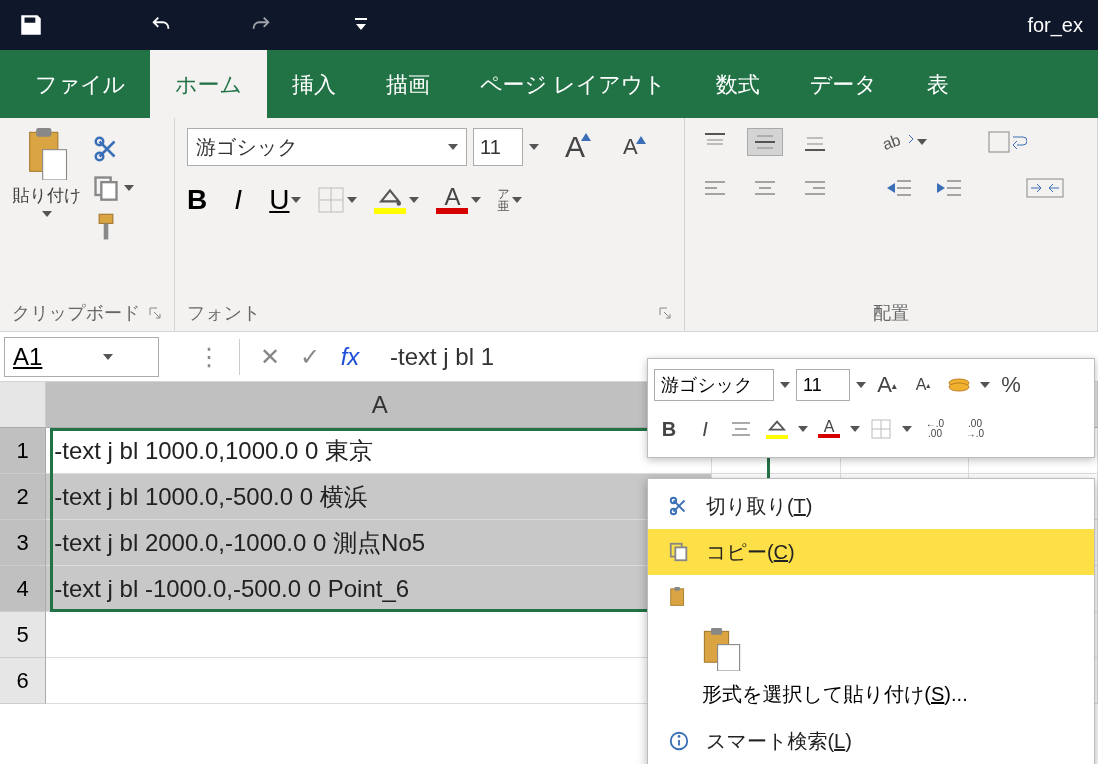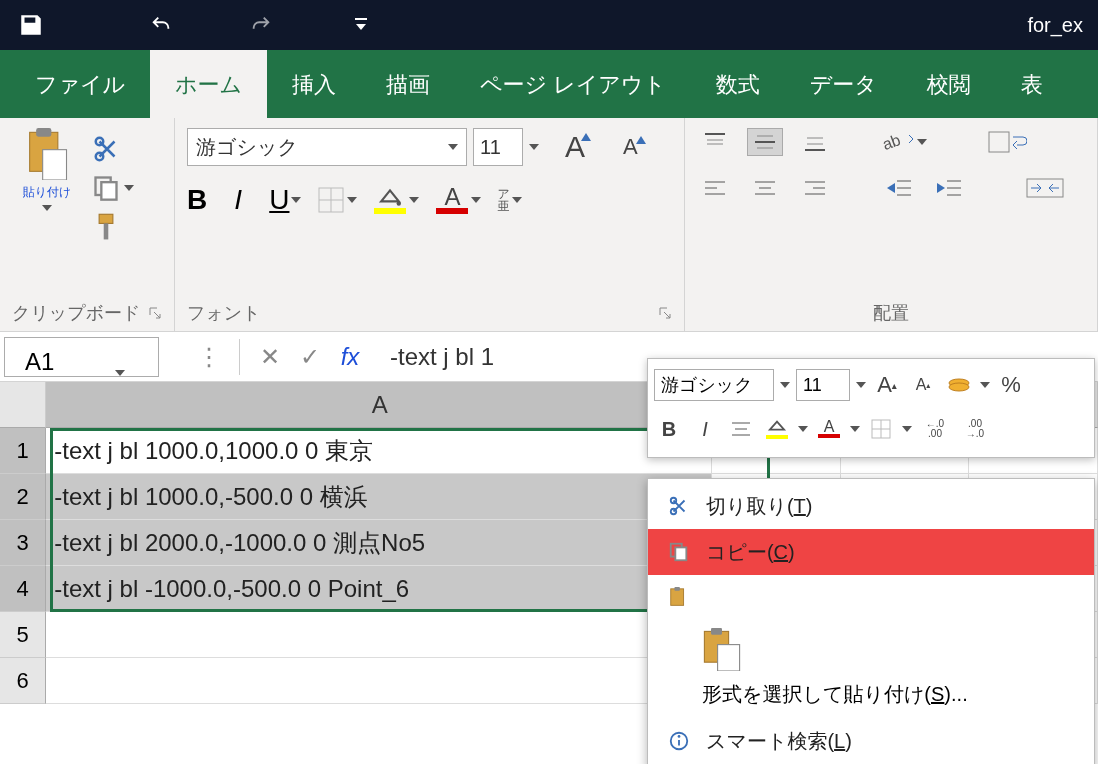--- a/index.html
+++ b/index.html
@@ -21,21 +21,21 @@
 .ribbon-group .group-label { text-align: left; color: #666; font-size: 18px; padding: 4px 0; display: flex; justify-content: center; align-items: center; }
 .group-label .dlglaunch { margin-left: auto; width: 14px; height: 14px; color: #888; }
 
 .clipboard-group { width: 175px; }
 .font-group { width: 510px; }
 .align-group { flex: 1; }
 
 
 .paste-big { display: flex; flex-direction: column; align-items: center; width: 70px; }
 .paste-icon { width: 44px; height: 52px; margin-bottom: 4px; }
-.paste-label { font-size: 12px; color: #1d4ed8; }
+.paste-label { font-size: 17px; color: #404040; }
 
 
 .font-row1 { display: flex; align-items: center; gap: 6px; margin-bottom: 18px; }
 .font-row2 { display: flex; align-items: center; gap: 16px; }
 .font-name-box { border: 1px solid #acacac; background: #fff; height: 38px; width: 280px; display: flex; align-items: center; padding: 0 8px; font-size: 20px; color: #333; justify-content: space-between; }
 .font-size-box { border: 1px solid #acacac; background: #fff; height: 38px; width: 50px; display: flex; align-items: center; padding: 0 6px; font-size: 20px; color: #333; }
 .drop-arrow { width: 0; height: 0; border-left: 5px solid transparent; border-right: 5px solid transparent; border-top: 6px solid #555; }
 
 .btn-large { font-size: 30px; color: #444; display: flex; align-items: center; }
 .btn-bold { font-weight: bold; font-size: 28px; }
@@ -47,21 +47,21 @@
 .font-color-underline { width: 32px; height: 6px; background: #d60000; }
 
 
 .align-rows { display:flex; flex-direction: column; gap: 18px; }
 .align-row { display:flex; align-items:center; gap: 14px; }
 .align-btn { width: 36px; height: 28px; display:flex; align-items:center; justify-content:center; }
 .align-btn.active { background: #d4d4d4; border: 1px solid #aaa; }
 
 
 .formula-bar { height: 50px; display:flex; align-items:center; border-bottom: 1px solid #d4d4d4; padding: 6px 4px; background:#fff; }
-.name-box { width: 155px; height: 40px; border: 1px solid #acacac; display: flex; align-items: flex-end; padding: 0 20px; margin-right: 30px; }
+.name-box { width: 155px; height: 40px; border: 1px solid #acacac; display: flex; align-items: center; padding: 0 8px; margin-right: 30px; text-decoration: underline; }
 .name-box input { border: none; outline: none; font-size: 24px; width: 90px; }
 .fb-sep { width: 1px; height: 36px; background: #ccc; margin: 0 10px; }
 .fb-btn { width: 40px; height: 36px; display:flex; align-items:center; justify-content:center; color:#888; font-size:24px; }
 .formula-text { font-size: 24px; color: #333; margin-left: 20px; }
 
 
 .mini-toolbar { position: absolute; left: 647px; top: 358px; width: 448px; height: 100px; background: #fff; border: 1px solid #bcbcbc; box-shadow: 0 2px 8px rgba(0,0,0,0.25); padding: 4px 6px; z-index: 50; }
 .mini-row { display:flex; align-items:center; gap: 6px; height: 44px; }
 .mini-font-box { border: 1px solid #acacac; background: #fff; height: 32px; width: 120px; display:flex; align-items:center; padding: 0 6px; font-size: 18px; }
 .mini-size-box { border: 1px solid #acacac; background: #fff; height: 32px; width: 54px; display:flex; align-items:center; padding: 0 6px; font-size: 18px; }
@@ -88,21 +88,21 @@
 
 
 .selection-rect { position: absolute; left: 50px; top: 46px; width: 720px; height: 184px; border: 3px solid #217346; pointer-events: none; z-index: 5; }
 .selection-rect::after { content:""; position:absolute; right:-6px; bottom:-6px; width:10px; height:10px; background:#217346; }
 .selected-cell-bg { background: #c8c8c8; }
 .active-cell-bg { background: #fff !important; }
 
 
 .context-menu { position: absolute; left: 647px; top: 478px; width: 448px; background: #fff; border: 1px solid #bcbcbc; box-shadow: 0 3px 10px rgba(0,0,0,0.3); z-index: 60; padding: 4px 0; }
 .ctx-item { height: 46px; display:flex; align-items:center; padding: 0 14px; font-size: 20px; color:#222; }
-.ctx-item.hover { background: #ef4444; }
+.ctx-item.hover { background: #fde047; }
 .ctx-icon { width: 34px; display:flex; justify-content:center; margin-right: 10px; }
 .ctx-paste-row { padding: 6px 14px 0 54px; }
 .ctx-special { padding: 10px 14px 10px 54px; font-size: 20px; }
 
 svg { display:block; }
 
 u.key { text-decoration: underline; }
 </style>
 </head>
 <body>
@@ -136,21 +136,20 @@
 </div>
 
 <div class="ribbon-tabs">
   <div class="ribbon-tab">ファイル</div>
   <div class="ribbon-tab active">ホーム</div>
   <div class="ribbon-tab">挿入</div>
   <div class="ribbon-tab">描画</div>
   <div class="ribbon-tab">ページ レイアウト</div>
   <div class="ribbon-tab">数式</div>
   <div class="ribbon-tab">データ</div>
-  <div class="ribbon-tab">校閲</div>
   <div class="ribbon-tab">表</div>
 </div>
 
 <div class="ribbon-body">
 
   <div class="ribbon-group clipboard-group">
     <div style="display:flex; gap:10px;">
       <div class="paste-big">
         <svg class="paste-icon" viewBox="0 0 40 48">
             <rect x="4" y="4" width="26" height="36" fill="#d9a441" stroke="#a67a2f"></rect>

